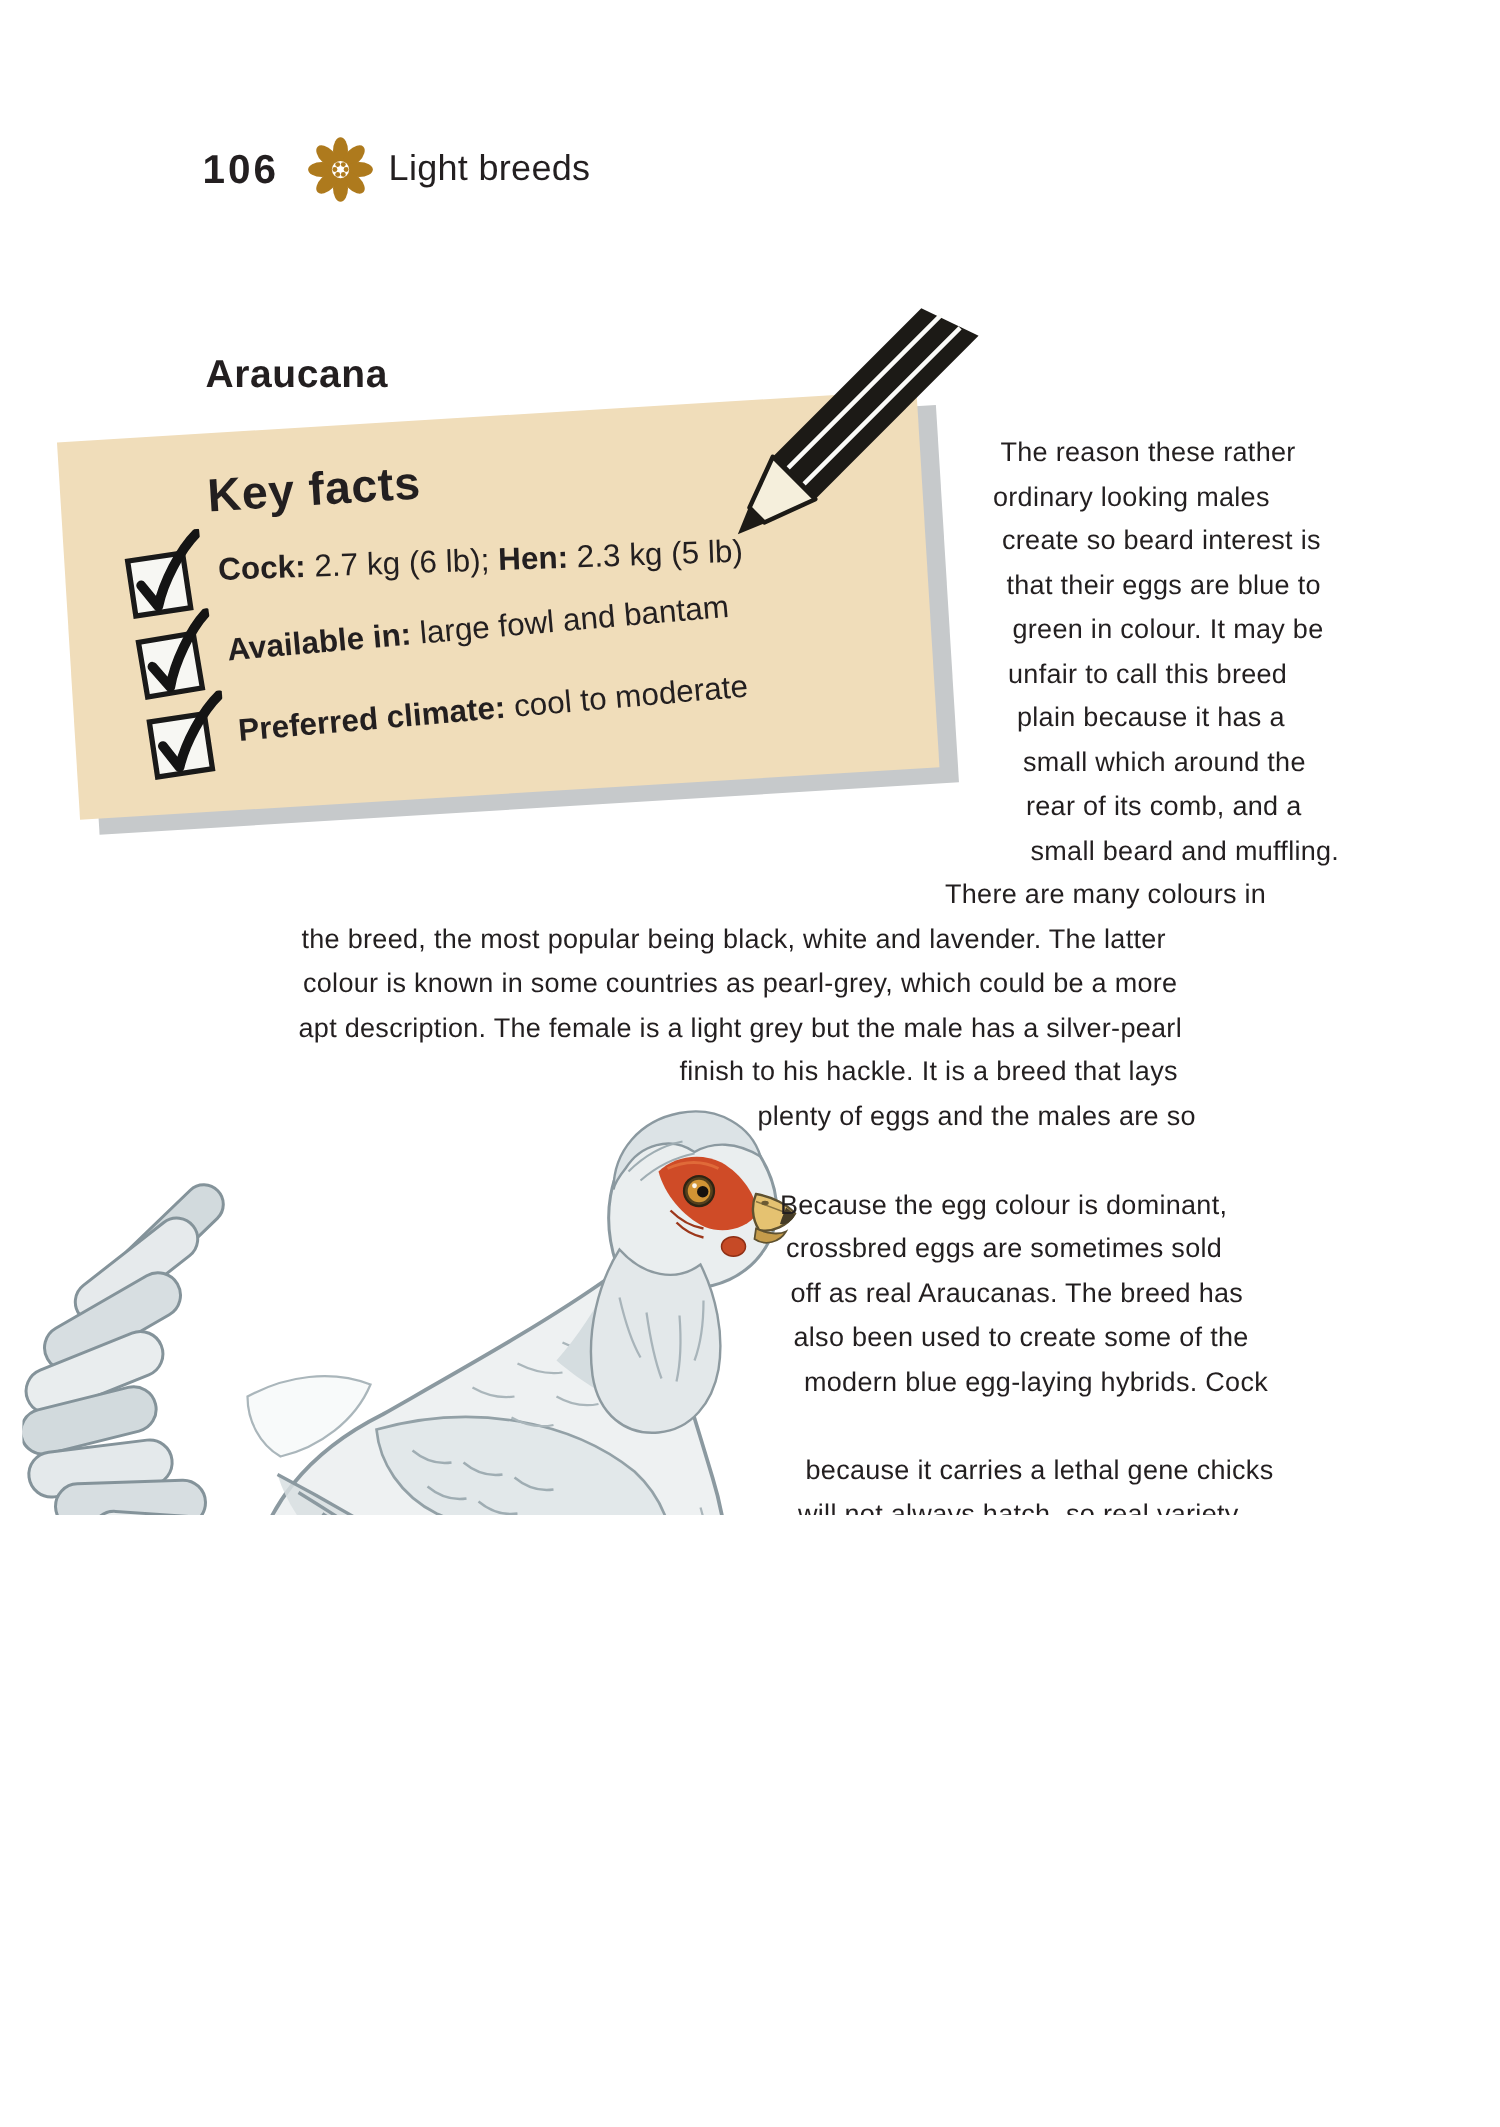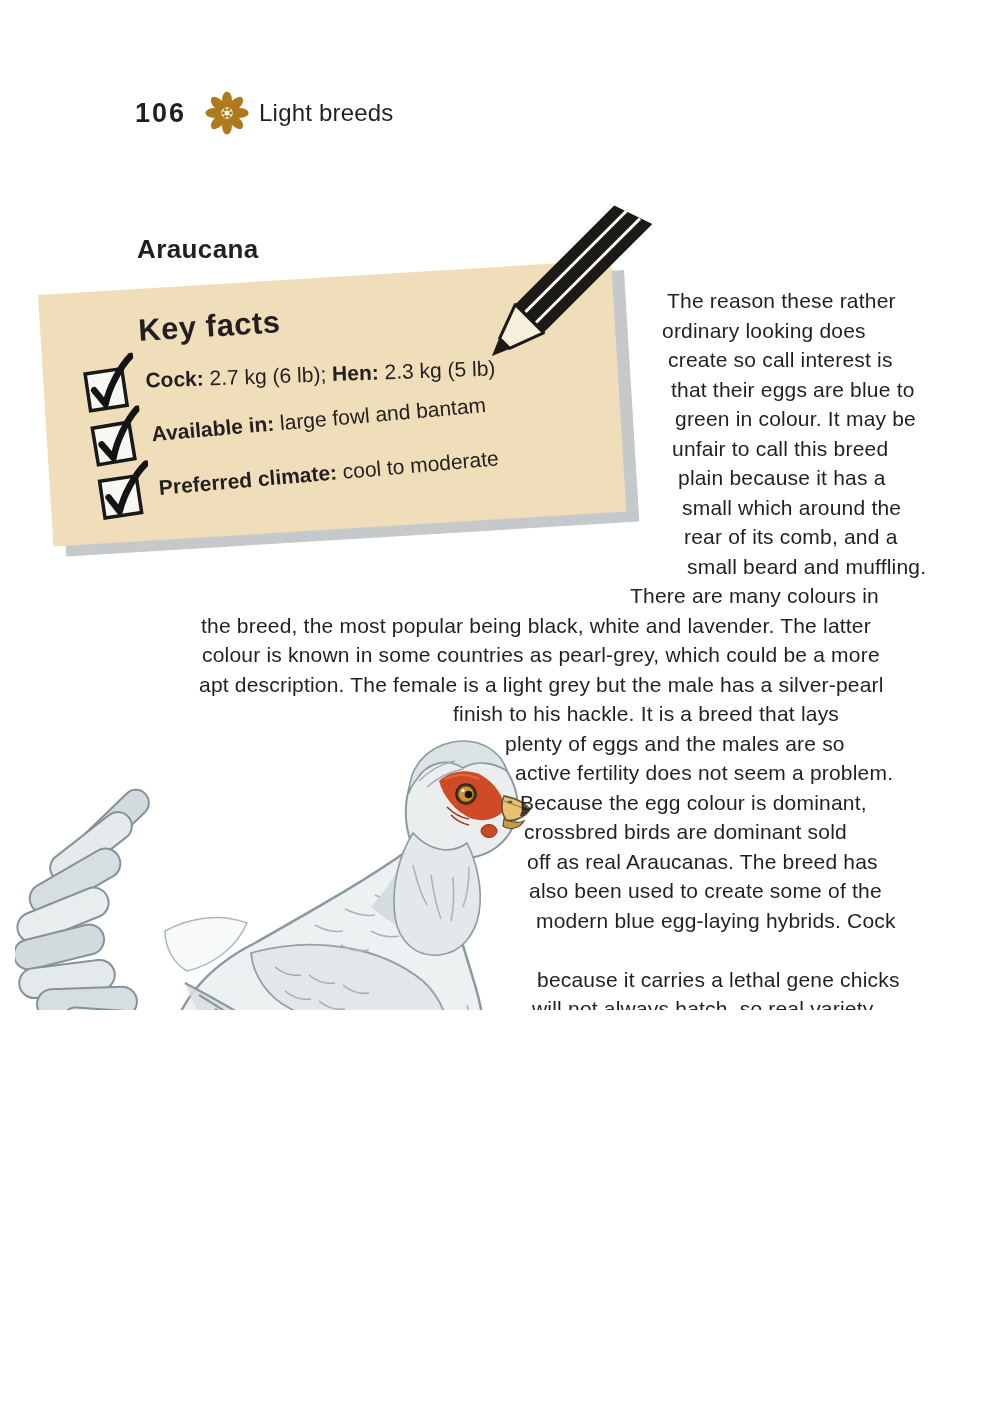--- a/index.html
+++ b/index.html
@@ -21,21 +21,21 @@
   .kf-box{position:absolute;left:38px;top:295px;width:574px;height:252px;background:#f0ddba;
           transform:rotate(-3.5deg);transform-origin:0 0;}
   .kf-title{position:absolute;left:98px;top:24px;font-size:31px;font-weight:bold;letter-spacing:0.5px;}
   .kf-check{position:absolute;width:52px;height:58px;}
   .kf-row{position:absolute;white-space:nowrap;font-size:21px;transform-origin:0 50%;}
   .kf-row .b{font-weight:bold;}
 
   .pencil{position:absolute;left:440px;top:172px;width:240px;height:200px;}
 
   
-  .bline{position:absolute;font-size:21px;line-height:26px;letter-spacing:0.2px;white-space:nowrap;z-index:3;}
+  .bline{position:absolute;font-size:18px;line-height:26px;letter-spacing:0.2px;white-space:nowrap;z-index:3;}
 
   .chicken{position:absolute;left:15px;top:695px;width:540px;height:600px;z-index:2;}
 </style>
 </head>
 <body>
 
 <div class="page">
 
   <div class="hdr">
     <span class="num">106</span>
@@ -98,38 +98,37 @@
     <g transform="translate(54,182) rotate(-45)">
       <polygon points="50,-20 190,-20 204,20 50,20" fill="#1c1a16"></polygon>
       <line x1="52" y1="-7.5" x2="196" y2="-7.5" stroke="#fbfbf8" stroke-width="3"></line>
       <line x1="52" y1="7.5" x2="199" y2="7.5" stroke="#fbfbf8" stroke-width="3"></line>
       <polygon points="15,-7 50,-20 50,20 15,7" fill="#f5efdc" stroke="#1c1a16" stroke-width="3" stroke-linejoin="round"></polygon>
       <polygon points="-3,0 16,-8 16,8" fill="#1c1a16"></polygon>
     </g>
   </svg>
 
   <div class="bline" style="left:667px;top:288px">The reason these rather</div>
-  <div class="bline" style="left:662px;top:318px">ordinary looking does</div>
-  <div class="bline" style="left:668px;top:347px">create so call interest is</div>
+  <div class="bline" style="left:662px;top:318px">ordinary looking males</div>
+  <div class="bline" style="left:668px;top:347px">create so beard interest is</div>
   <div class="bline" style="left:671px;top:377px">that their eggs are blue to</div>
   <div class="bline" style="left:675px;top:406px">green in colour. It may be</div>
   <div class="bline" style="left:672px;top:436px">unfair to call this breed</div>
   <div class="bline" style="left:678px;top:465px">plain because it has a</div>
   <div class="bline" style="left:682px;top:495px">small which around the</div>
   <div class="bline" style="left:684px;top:524px">rear of its comb, and a</div>
   <div class="bline" style="left:687px;top:554px">small beard and muffling.</div>
   <div class="bline" style="left:630px;top:583px">There are many colours in</div>
   <div class="bline" style="left:201px;top:613px">the breed, the most popular being black, white and lavender. The latter</div>
   <div class="bline" style="left:202px;top:642px">colour is known in some countries as pearl-grey, which could be a more</div>
   <div class="bline" style="left:199px;top:672px">apt description. The female is a light grey but the male has a silver-pearl</div>
   <div class="bline" style="left:453px;top:701px">finish to his hackle. It is a breed that lays</div>
   <div class="bline" style="left:505px;top:731px">plenty of eggs and the males are so</div>
-  <div class="bline" style="left:515px;top:760px">active fertility does not seem a problem.</div>
   <div class="bline" style="left:520px;top:790px">Because the egg colour is dominant,</div>
-  <div class="bline" style="left:524px;top:819px">crossbred birds are dominant sold</div>
+  <div class="bline" style="left:524px;top:819px">crossbred eggs are sometimes sold</div>
   <div class="bline" style="left:529px;top:878px">also been used to create some of the</div>
   <div class="bline" style="left:527px;top:849px">off as real Araucanas. The breed has</div>
   <div class="bline" style="left:536px;top:908px">modern blue egg-laying hybrids. Cock</div>
   <div class="bline" style="left:537px;top:967px">because it carries a lethal gene chicks</div>
   <div class="bline" style="left:532px;top:996px">will not always hatch, so real variety</div>
   <div class="bline" style="left:527px;top:1026px">is not one for the novice.</div>
 
   <svg class="chicken" viewBox="0 0 540 600" aria-hidden="true">
 
     <g>

